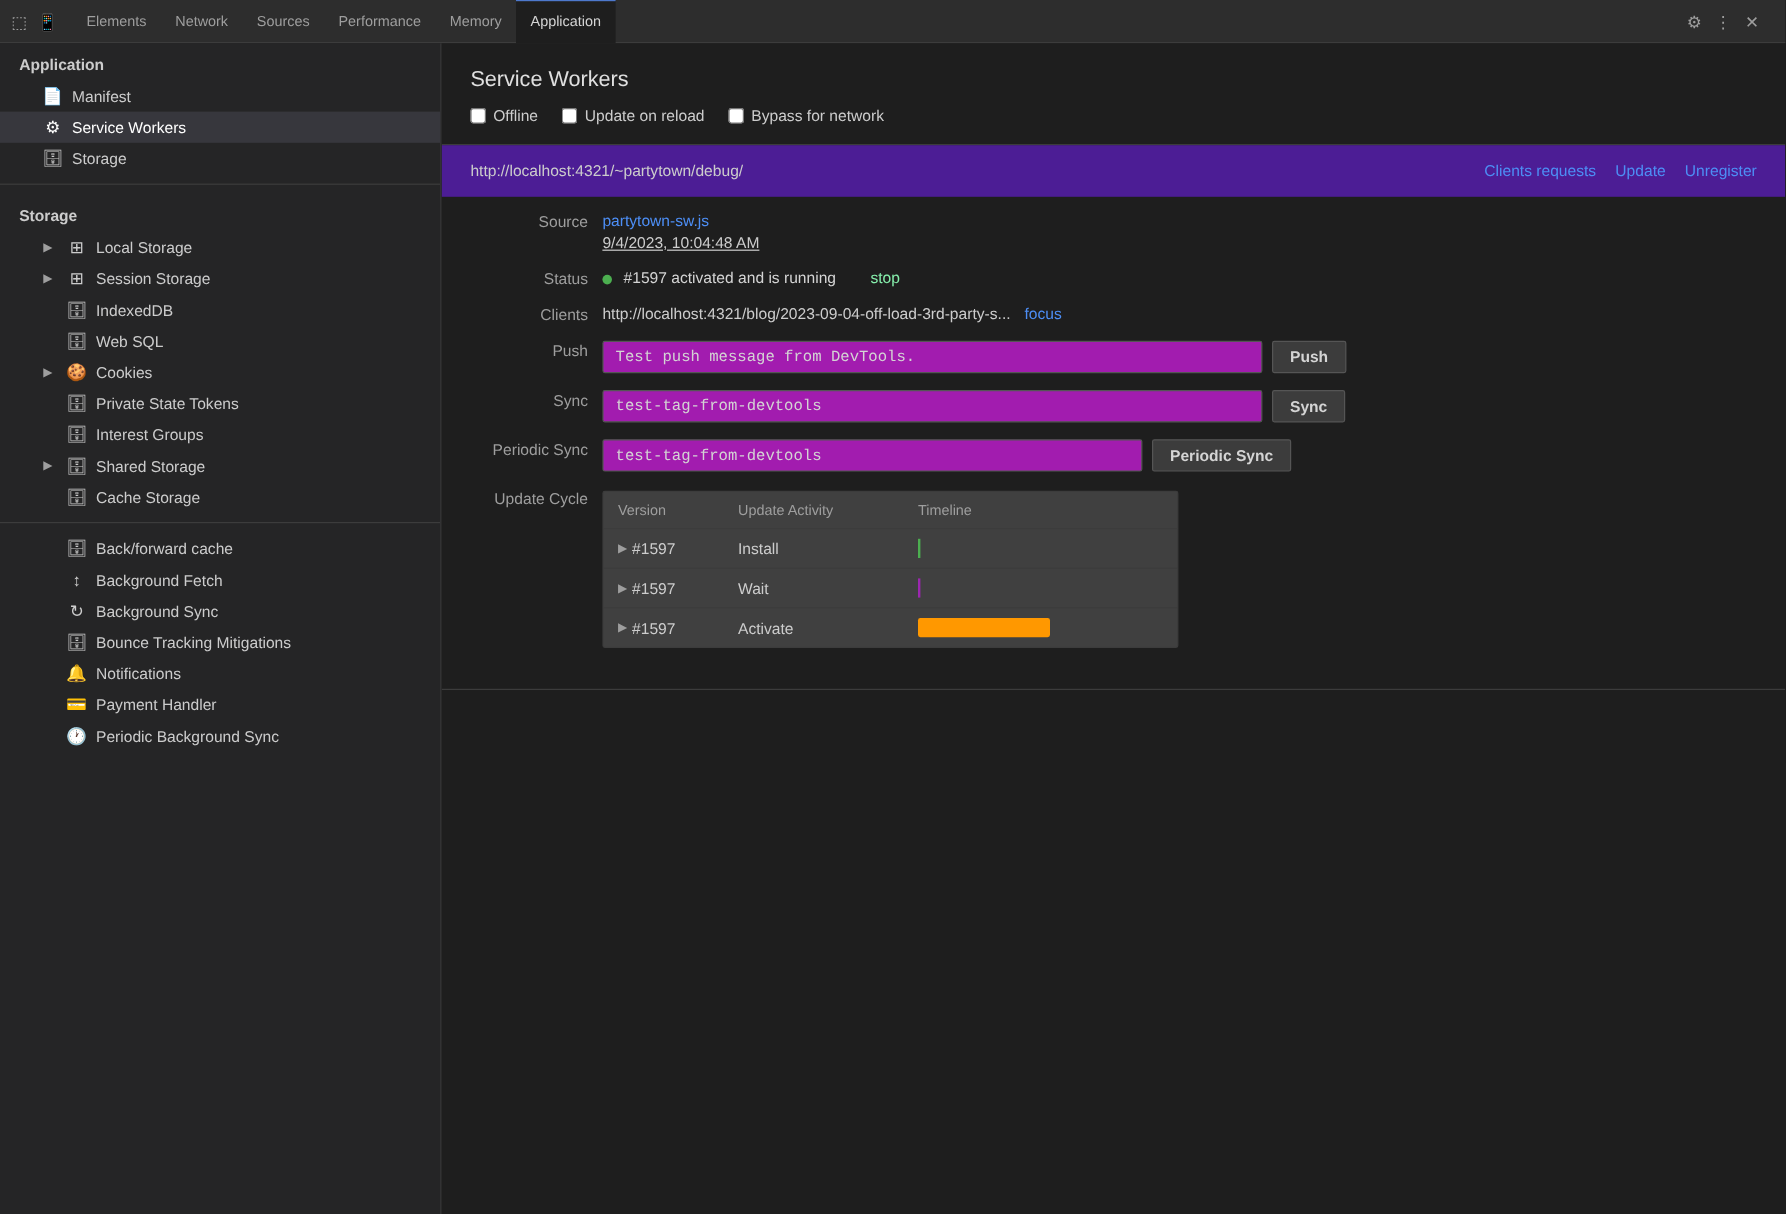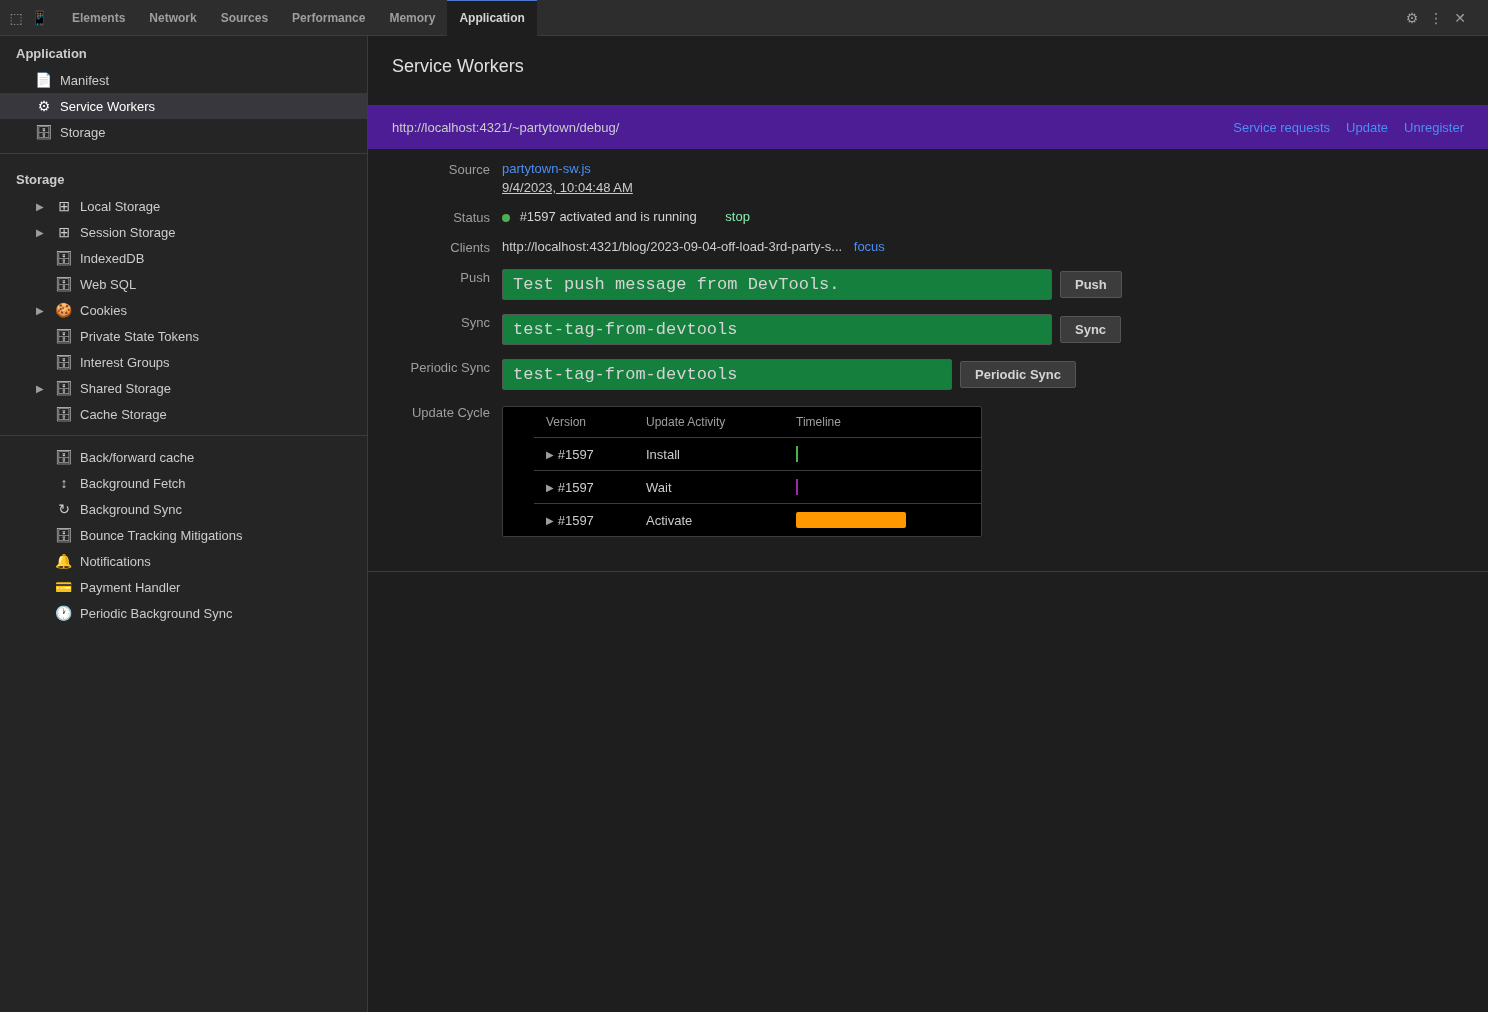--- a/index.html
+++ b/index.html
@@ -27,21 +27,20 @@
     }
     .tab-bar-item {
       padding: 0 12px;
       height: 36px;
       display: flex;
       align-items: center;
       color: #9e9e9e;
       font-size: 12px;
       cursor: pointer;
       white-space: nowrap;
-      font-weight: bold;
     }
     .tab-bar-item.active {
       background: #1e1e1e;
       color: #d4d4d4;
       border-top: 1px solid #4d78cc;
     }
     .tab-bar-icons {
       display: flex;
       align-items: center;
       gap: 8px;
@@ -238,25 +237,25 @@
       margin-left: 8px;
     }
 
     
     .input-row {
       display: flex;
       align-items: center;
       gap: 8px;
     }
     .sw-input {
-      background: #15803d;
+      background: #a21caf;
       border: 1px solid #555;
       color: #d4d4d4;
       padding: 5px 10px;
-      font-size: 17px;
+      font-size: 13px;
       font-family: 'Courier New', monospace;
       width: 550px;
       border-radius: 2px;
       outline: none;
     }
     .sw-button {
       background: #3c3c3c;
       border: 1px solid #555;
       color: #d4d4d4;
       padding: 5px 14px;
@@ -270,23 +269,22 @@
     
     .periodic-input {
       width: 450px;
     }
 
     
     .update-cycle-table {
       border: 1px solid #3c3c3c;
       border-radius: 2px;
       width: 480px;
-      background: #000000;
+      background: #404040;
       margin-top: 2px;
-      padding-left: 31px;
     }
     .update-cycle-header {
       display: grid;
       grid-template-columns: 100px 150px 1fr;
       padding: 8px 12px;
       border-bottom: 1px solid #3c3c3c;
     }
     .update-cycle-col-header {
       color: #9e9e9e;
       font-size: 12px;
@@ -465,27 +463,41 @@
       <span style="width:12px"></span>
       <span class="icon">🕐</span>
       <span>Periodic Background Sync</span>
     </div>
   </div>
 
   <div class="content">
 
     <div class="content-header">
       <div class="content-title">Service Workers</div>
+      <div class="checkbox-row">
+        <label class="checkbox-label">
+          <input type="checkbox" style="">
+          <span>Offline</span>
+        </label>
+        <label class="checkbox-label">
+          <input type="checkbox" style="">
+          <span>Update on reload</span>
+        </label>
+        <label class="checkbox-label">
+          <input type="checkbox" style="">
+          <span>Bypass for network</span>
+        </label>
+      </div>
     </div>
 
     <div class="sw-entry">
       <div class="sw-url-row">
         <div class="sw-url">http://localhost:4321/~partytown/debug/</div>
         <div class="sw-actions">
-          <a class="sw-link">Service requests</a>
+          <a class="sw-link">Clients requests</a>
           <a class="sw-link">Update</a>
           <a class="sw-link">Unregister</a>
         </div>
       </div>
 
       <div class="sw-details">
 
         <div class="detail-row">
           <div class="detail-label">Source</div>
           <div class="detail-value">

